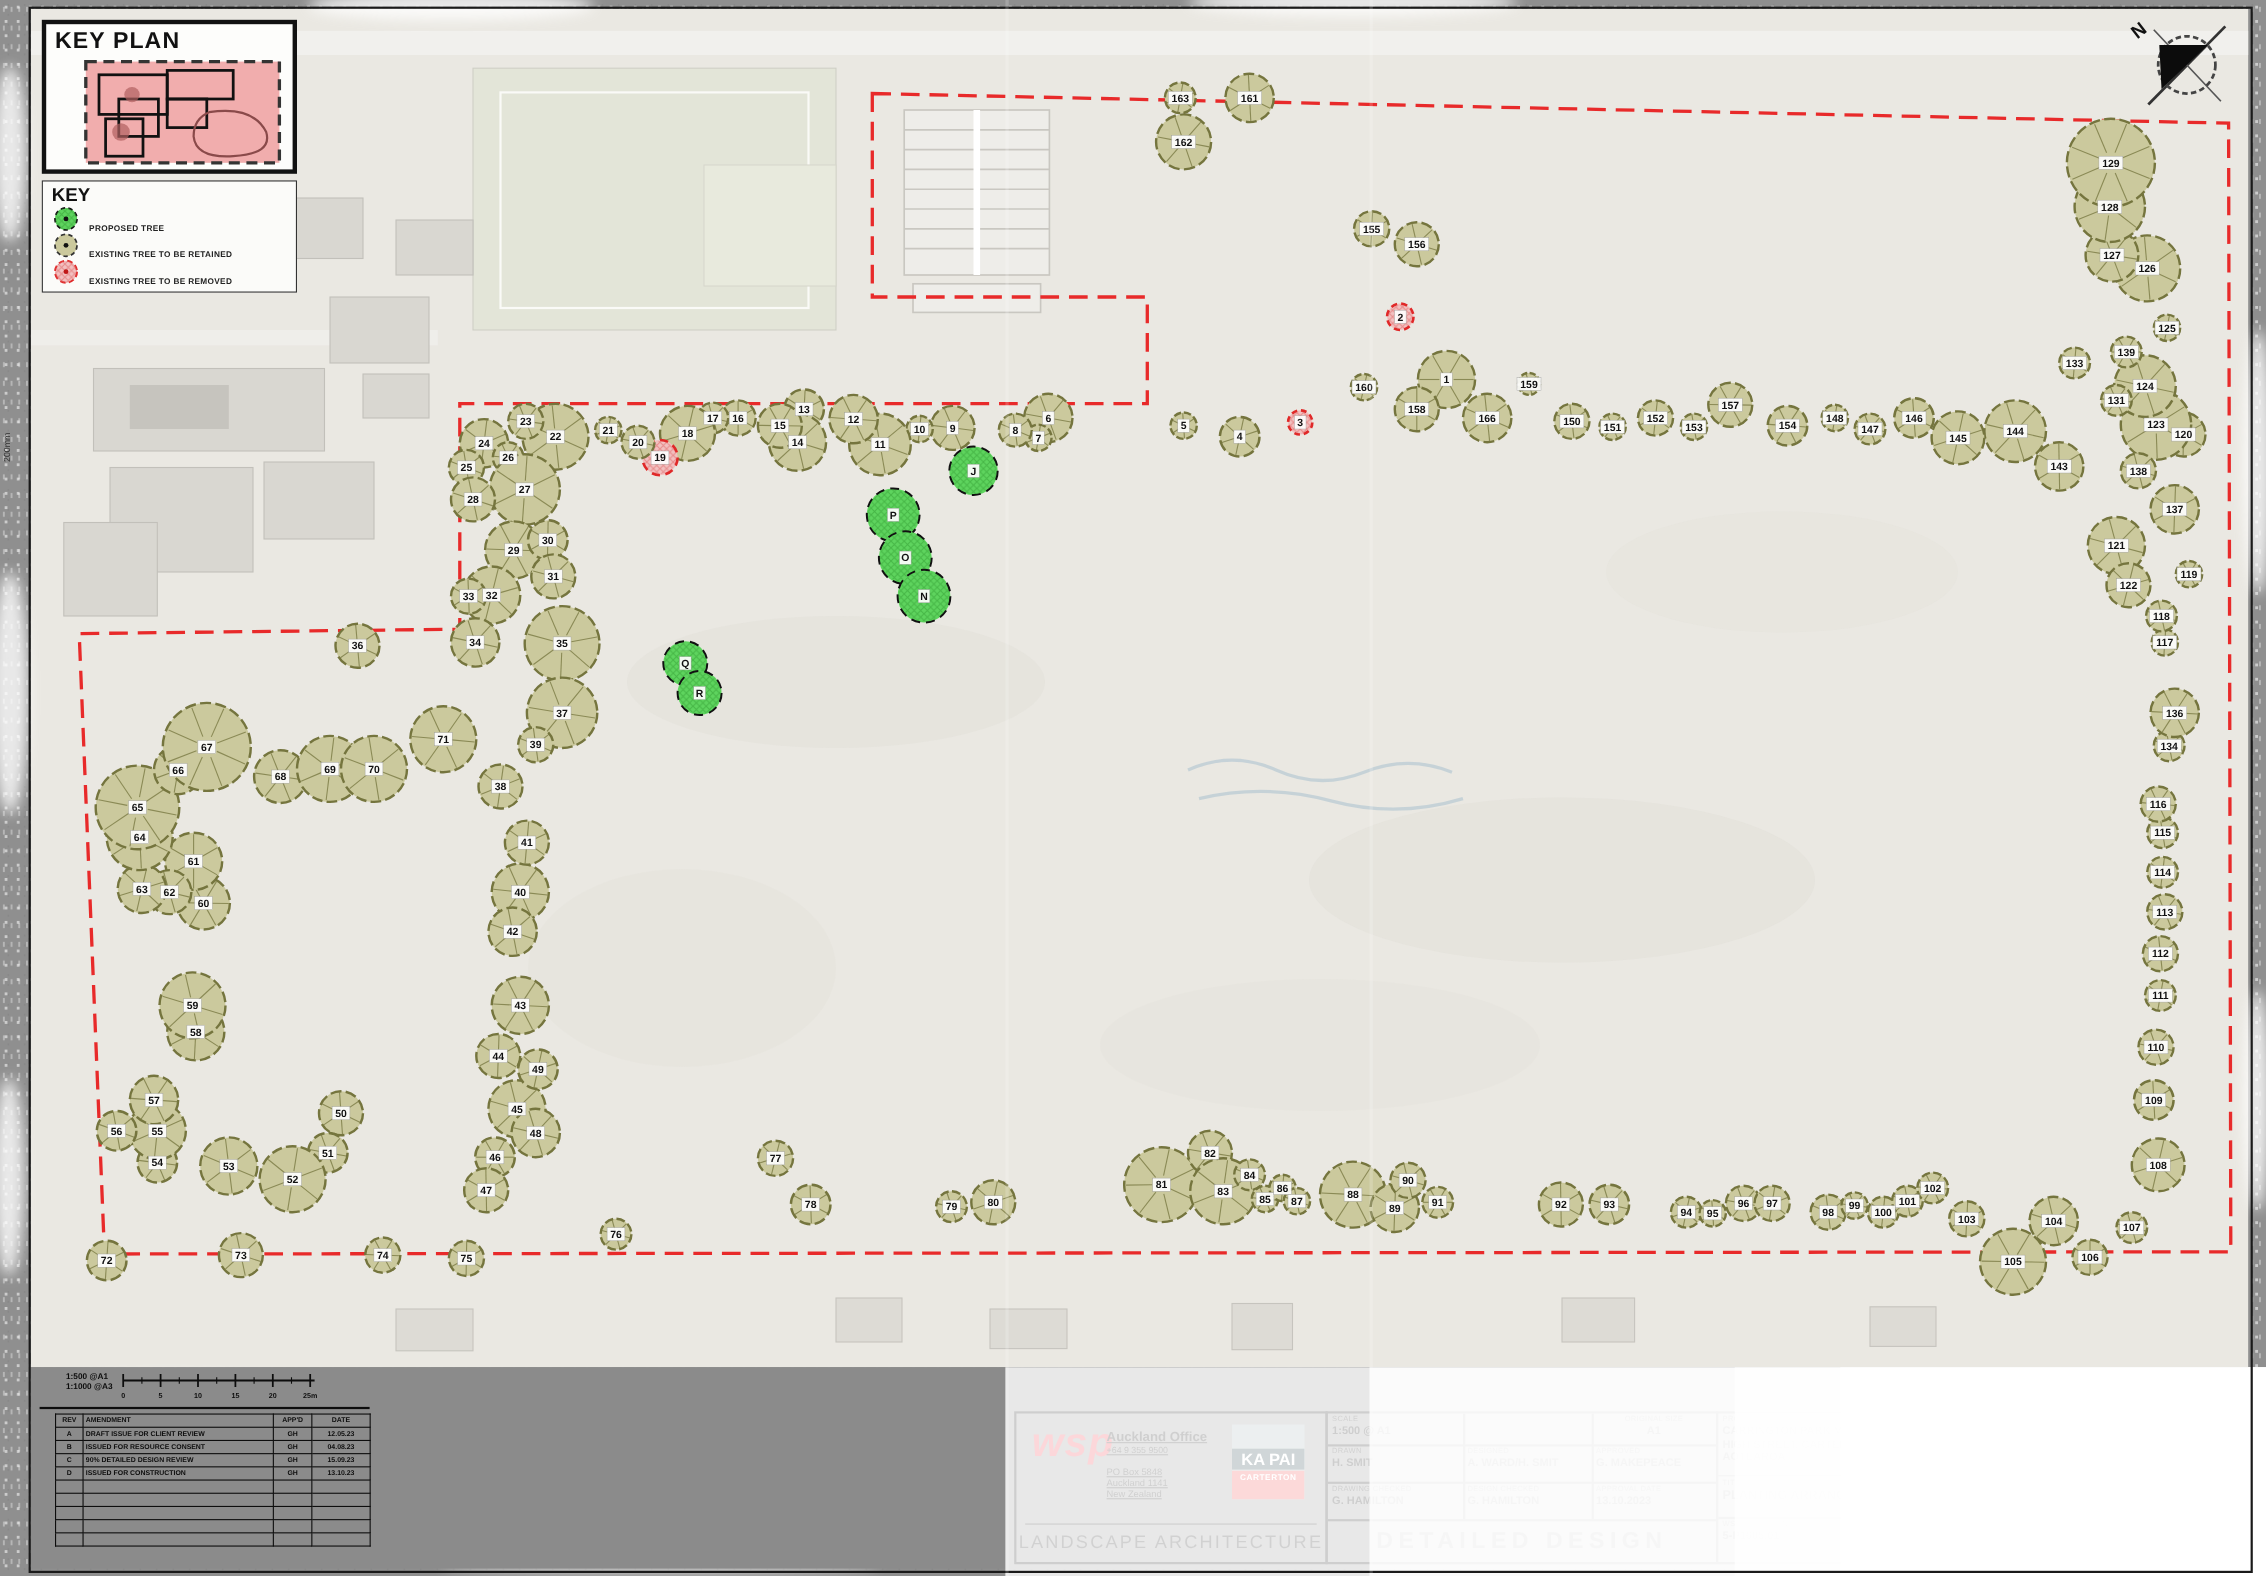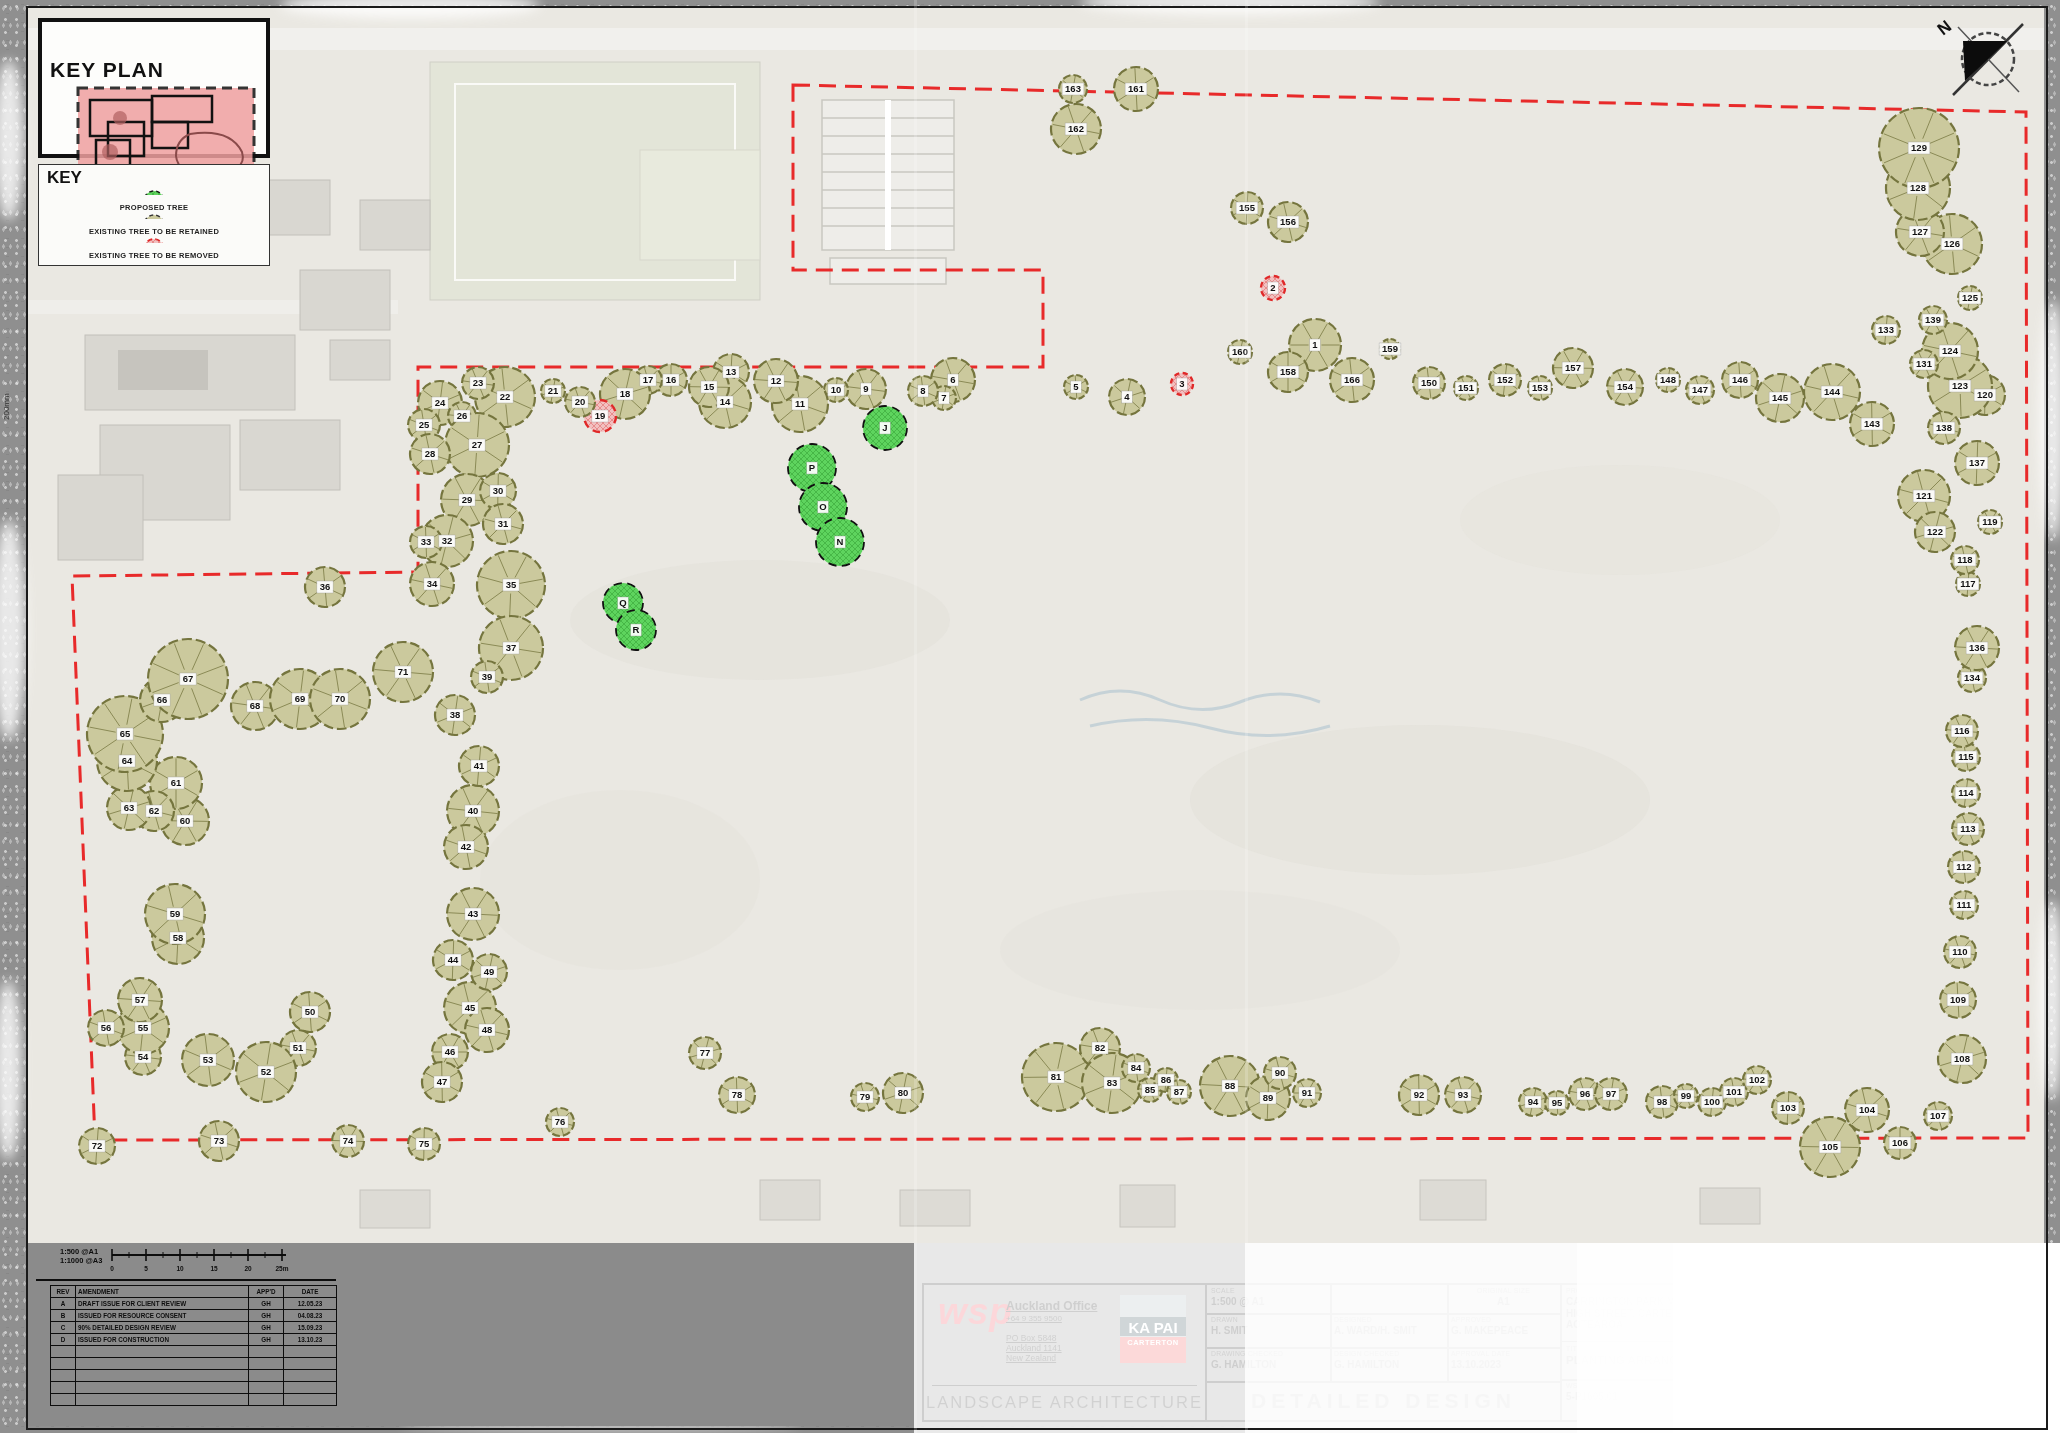--- a/index.html
+++ b/index.html
@@ -24,27 +24,27 @@
   #plan-svg{position:absolute;left:0;top:0;z-index:1;}
   .blob{position:absolute;background:#fff;filter:blur(6px);opacity:.8;border-radius:50%;z-index:2;}
   .crease{position:absolute;top:0;height:1433px;width:3px;background:rgba(255,255,255,.55);z-index:8;pointer-events:none;}
   .crease.band{top:1243px;height:190px;background:rgba(255,255,255,.8);}
 
   
   .keyplan{
     position:absolute;left:38px;top:18px;width:232px;height:140px;z-index:5;
     background:#fdfdfb;border:4px solid #111;box-sizing:border-box;padding:4px 8px;
   }
-  .keyplan .ttl{font-size:21px;font-weight:bold;color:#111;letter-spacing:1px;margin-top:32px;}
+  .keyplan .ttl{font-size:21px;font-weight:bold;color:#111;letter-spacing:1px;}
   .keybox{
     position:absolute;left:38px;top:164px;width:232px;height:102px;z-index:5;
     background:#fbfbf9;border:1.5px solid #333;box-sizing:border-box;padding:3px 8px;
   }
   .keybox .ttl{font-size:17px;font-weight:bold;color:#111;}
-  .keyrow{display:flex;align-items:center;gap:8px;height:24px;flex-direction:column;}
+  .keyrow{display:flex;align-items:flex-end;gap:8px;height:24px;}
   .keyrow .lbl{font-size:7.5px;font-weight:bold;color:#222;letter-spacing:.3px;}
 
   
   .band{
     position:absolute;left:28px;top:1243px;width:2016px;height:183px;
     background:#8b8b8b;z-index:3;
   }
   
   .scalebar{position:absolute;left:8px;top:4px;width:268px;height:34px;color:#0d0d0d;}
   .scalebar .sc{font-size:7.5px;font-weight:bold;line-height:9px;margin-left:24px;}

